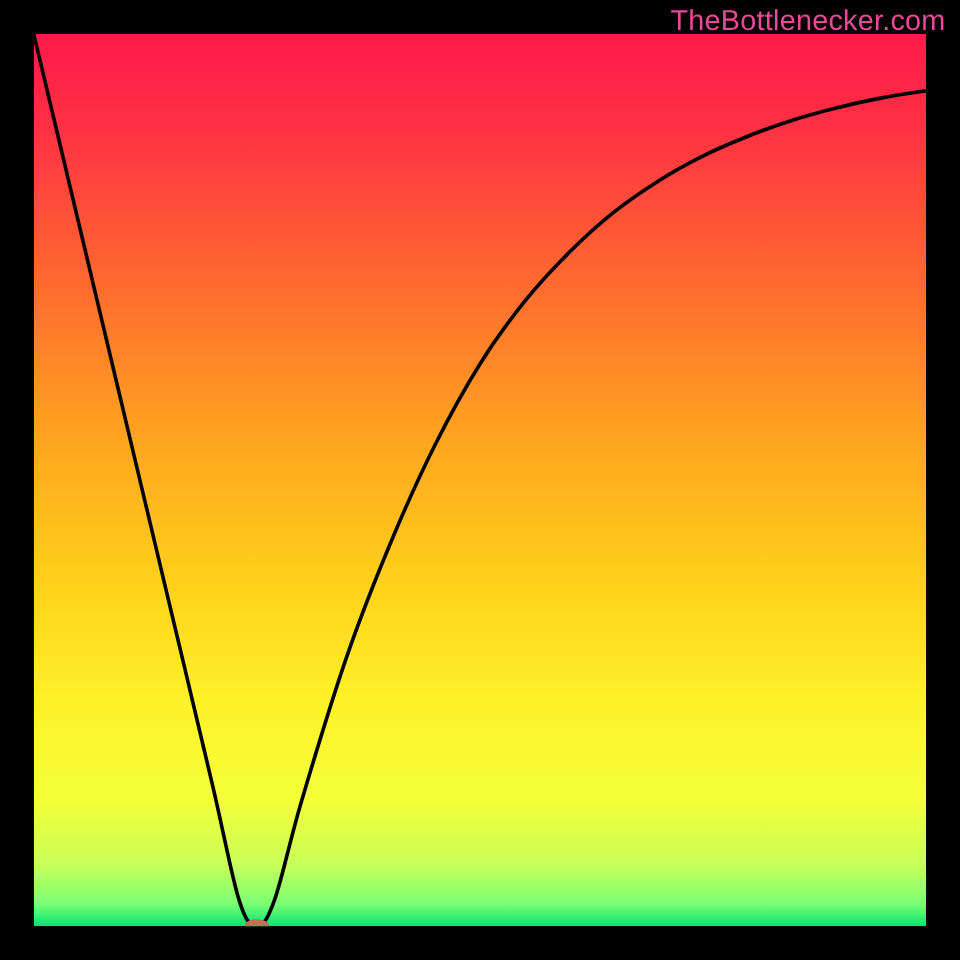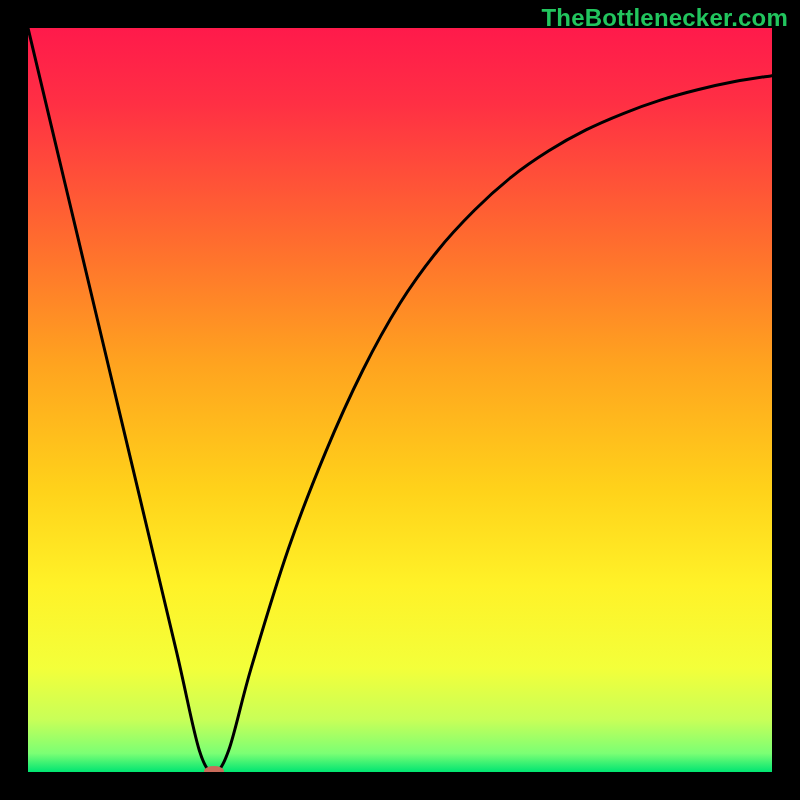--- a/index.html
+++ b/index.html
@@ -14,23 +14,23 @@
   .frame {
     position: relative;
     width: 800px;
     height: 800px;
     background: #000;
   }
   .watermark {
     position: absolute;
     top: 4px;
     right: 12px;
-    color: #22c55e;
+    color: #ec4899;
     font-size: 24px;
-    font-weight: 700;
+    font-weight: 400;
     letter-spacing: 0.2px;
     z-index: 5;
   }
   .plot-area {
     position: absolute;
     left: 28px;
     top: 28px;
     width: 744px;
     height: 744px;
     overflow: hidden;

